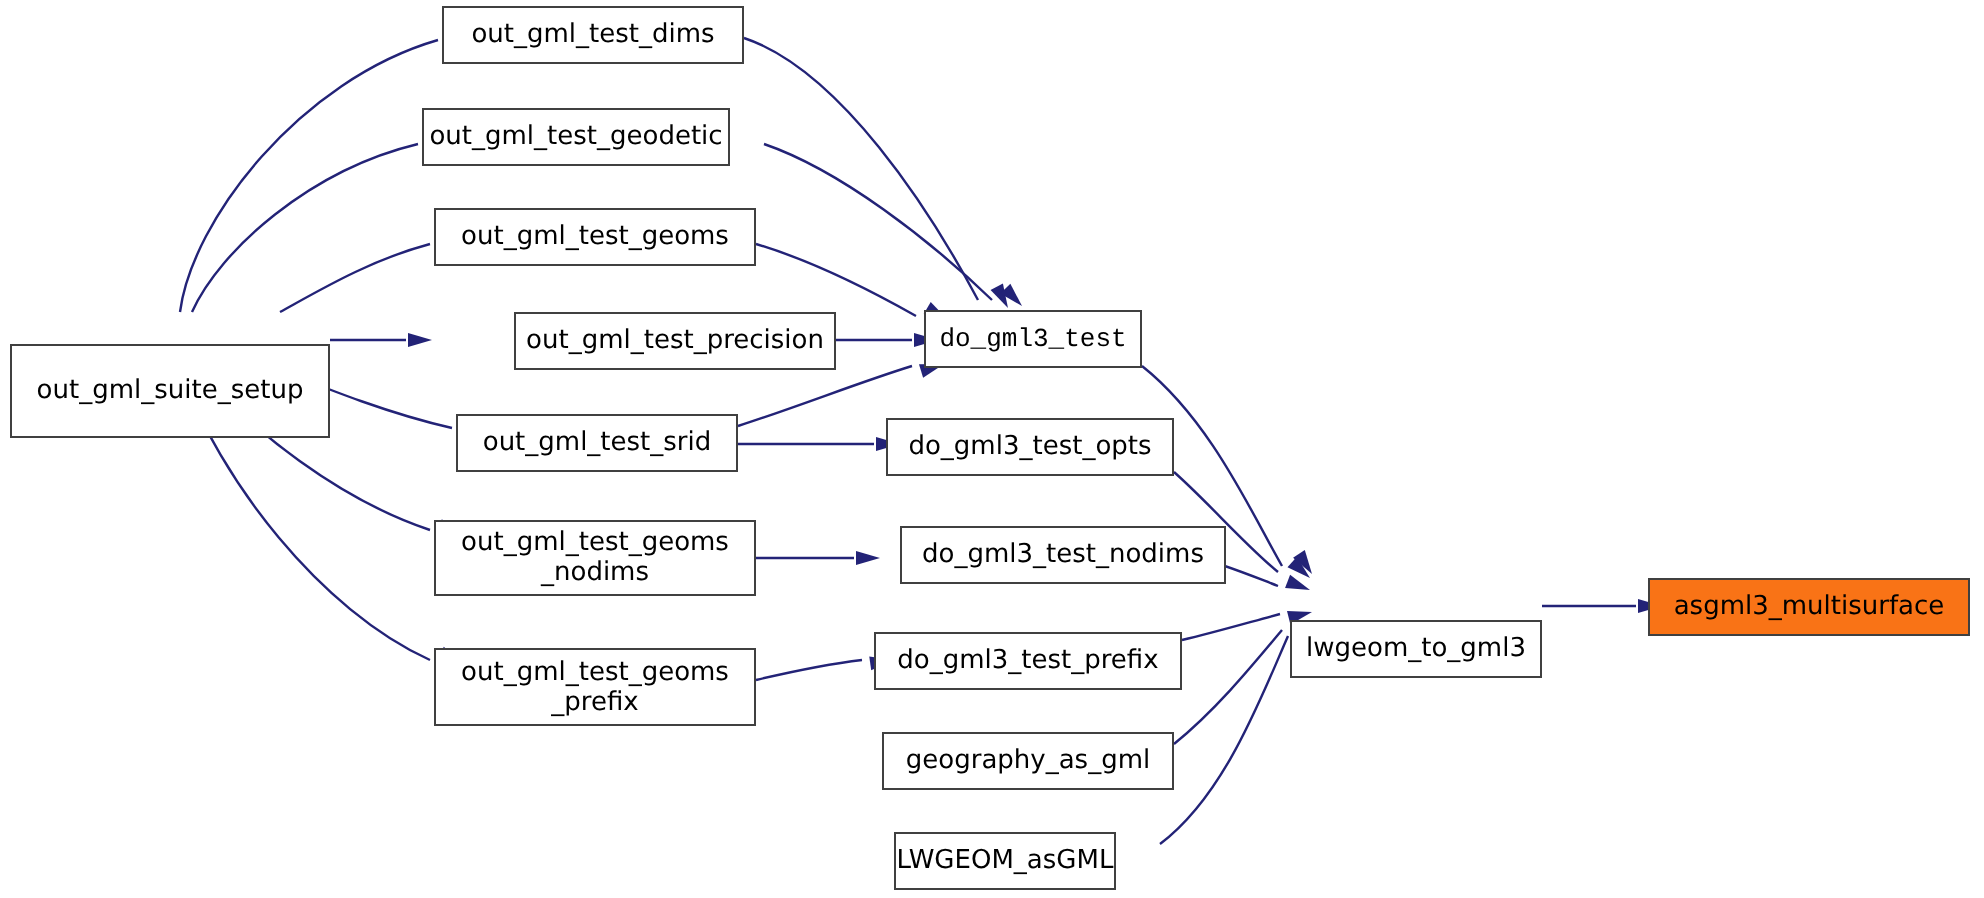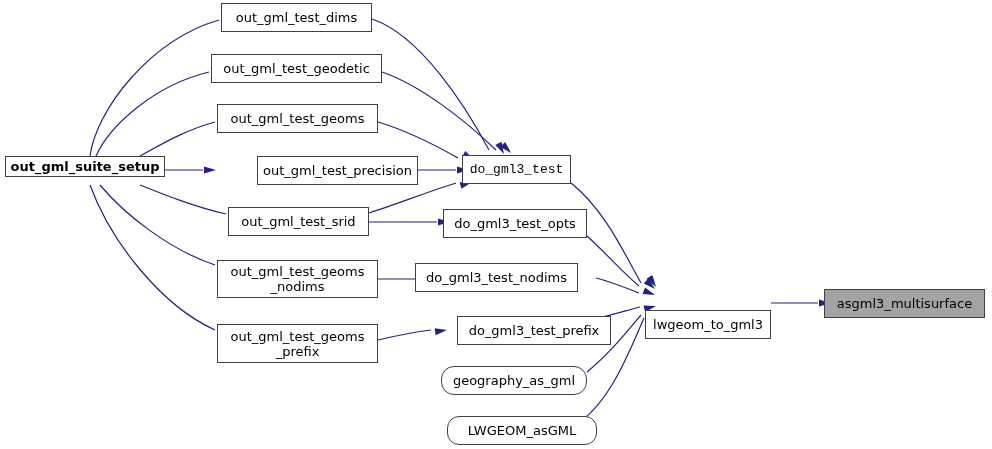--- a/index.html
+++ b/index.html
@@ -34,21 +34,21 @@
     align-items: center;
     justify-content: center;
     text-align: center;
     font-size: 13px;
     line-height: 15px;
     letter-spacing: 0px;
     white-space: pre-line;
     z-index: 5;
   }
   .node.highlight {
-    background: #a3a3a3;
+    background: #f97316;
     border-color: #404040;
   }
   .edge-path {
     fill: none;
     stroke: #232377;
     stroke-width: 1.2;
   }
   .edge-head {
     fill: #232377;
     stroke: none;
@@ -99,31 +99,31 @@
       <polygon class="edge-head" points="0,0 -12,-3.5 -12,3.5" transform="translate(656,306) rotate(-14)"></polygon>
       <path class="edge-path" d="M 587,372 C 608,355 626,333 641,315"></path>
       <polygon class="edge-head" points="0,0 -12,-3.5 -12,3.5" transform="translate(656,311) rotate(-50)"></polygon>
       <path class="edge-path" d="M 580,422 C 612,398 630,350 644,318"></path>
       <polygon class="edge-head" points="0,0 -12,-3.5 -12,3.5" transform="translate(659,314) rotate(-66)"></polygon>
       <path class="edge-path" d="M 771,303 L 818,303"></path>
       <polygon class="edge-head" points="0,0 -12,-3.5 -12,3.5" transform="translate(831,303) rotate(0)"></polygon>
     </svg>
   <div id="nodes-layer">
       <div class="node" style="left: 221px; top: 3px; width: 151px; height: 29px;">out_gml_test_dims</div>
-      <div class="node" style="left: 211px; top: 54px; width: 171px; height: 29px;">out_gml_test_geodetic</div>
+      <div class="node" style="left: 211px; top: 54px; width: 154px; height: 29px;">out_gml_test_geodetic</div>
       <div class="node" style="left: 217px; top: 104px; width: 161px; height: 29px;">out_gml_test_geoms</div>
-      <div class="node" style="left: 5px; top: 156px; width: 160px; height: 21px; font-weight: bold;">out_gml_suite_setup</div>
+      <div class="node" style="left: 5px; top: 172px; width: 160px; height: 47px;">out_gml_suite_setup</div>
       <div class="node" style="left: 209px; top: 156px; width: 161px; height: 29px; margin-left: 48px;">out_gml_test_precision</div>
       <div class="node" style="left: 228px; top: 207px; width: 141px; height: 29px;">out_gml_test_srid</div>
       <div class="node" style="left: 217px; top: 260px; width: 161px; height: 38px;">out_gml_test_geoms
 _nodims</div>
       <div class="node" style="left: 217px; top: 324px; width: 161px; height: 39px;">out_gml_test_geoms
 _prefix</div>
       <div class="node" style="left: 462px; top: 155px; width: 109px; height: 29px; font-family: Liberation Mono, monospace;">do_gml3_test</div>
       <div class="node" style="left: 443px; top: 209px; width: 144px; height: 29px;">do_gml3_test_opts</div>
-      <div class="node" style="left: 415px; top: 263px; width: 163px; height: 29px;">do_gml3_test_nodims</div>
-      <div class="node" style="left: 437px; top: 316px; width: 154px; height: 29px; margin-left: 20px;">do_gml3_test_prefix</div>
-      <div class="node" style="left: 441px; top: 366px; width: 146px; height: 29px; border-radius: 13px;">geography_as_gml</div>
-      <div class="node" style="left: 447px; top: 416px; width: 150px; height: 29px; border-radius: 12px;">LWGEOM_asGML</div>
+      <div class="node" style="left: 450px; top: 263px; width: 163px; height: 29px;">do_gml3_test_nodims</div>
+      <div class="node" style="left: 437px; top: 316px; width: 154px; height: 29px;">do_gml3_test_prefix</div>
+      <div class="node" style="left: 441px; top: 366px; width: 146px; height: 29px;">geography_as_gml</div>
+      <div class="node" style="left: 447px; top: 416px; width: 111px; height: 29px;">LWGEOM_asGML</div>
       <div class="node" style="left: 645px; top: 289px; width: 126px; height: 29px; margin-top: 21px;">lwgeom_to_gml3</div>
       <div class="node highlight" style="left: 824px; top: 289px; width: 161px; height: 29px;">asgml3_multisurface</div>
     </div>
 </div>
 
 </body></html>

